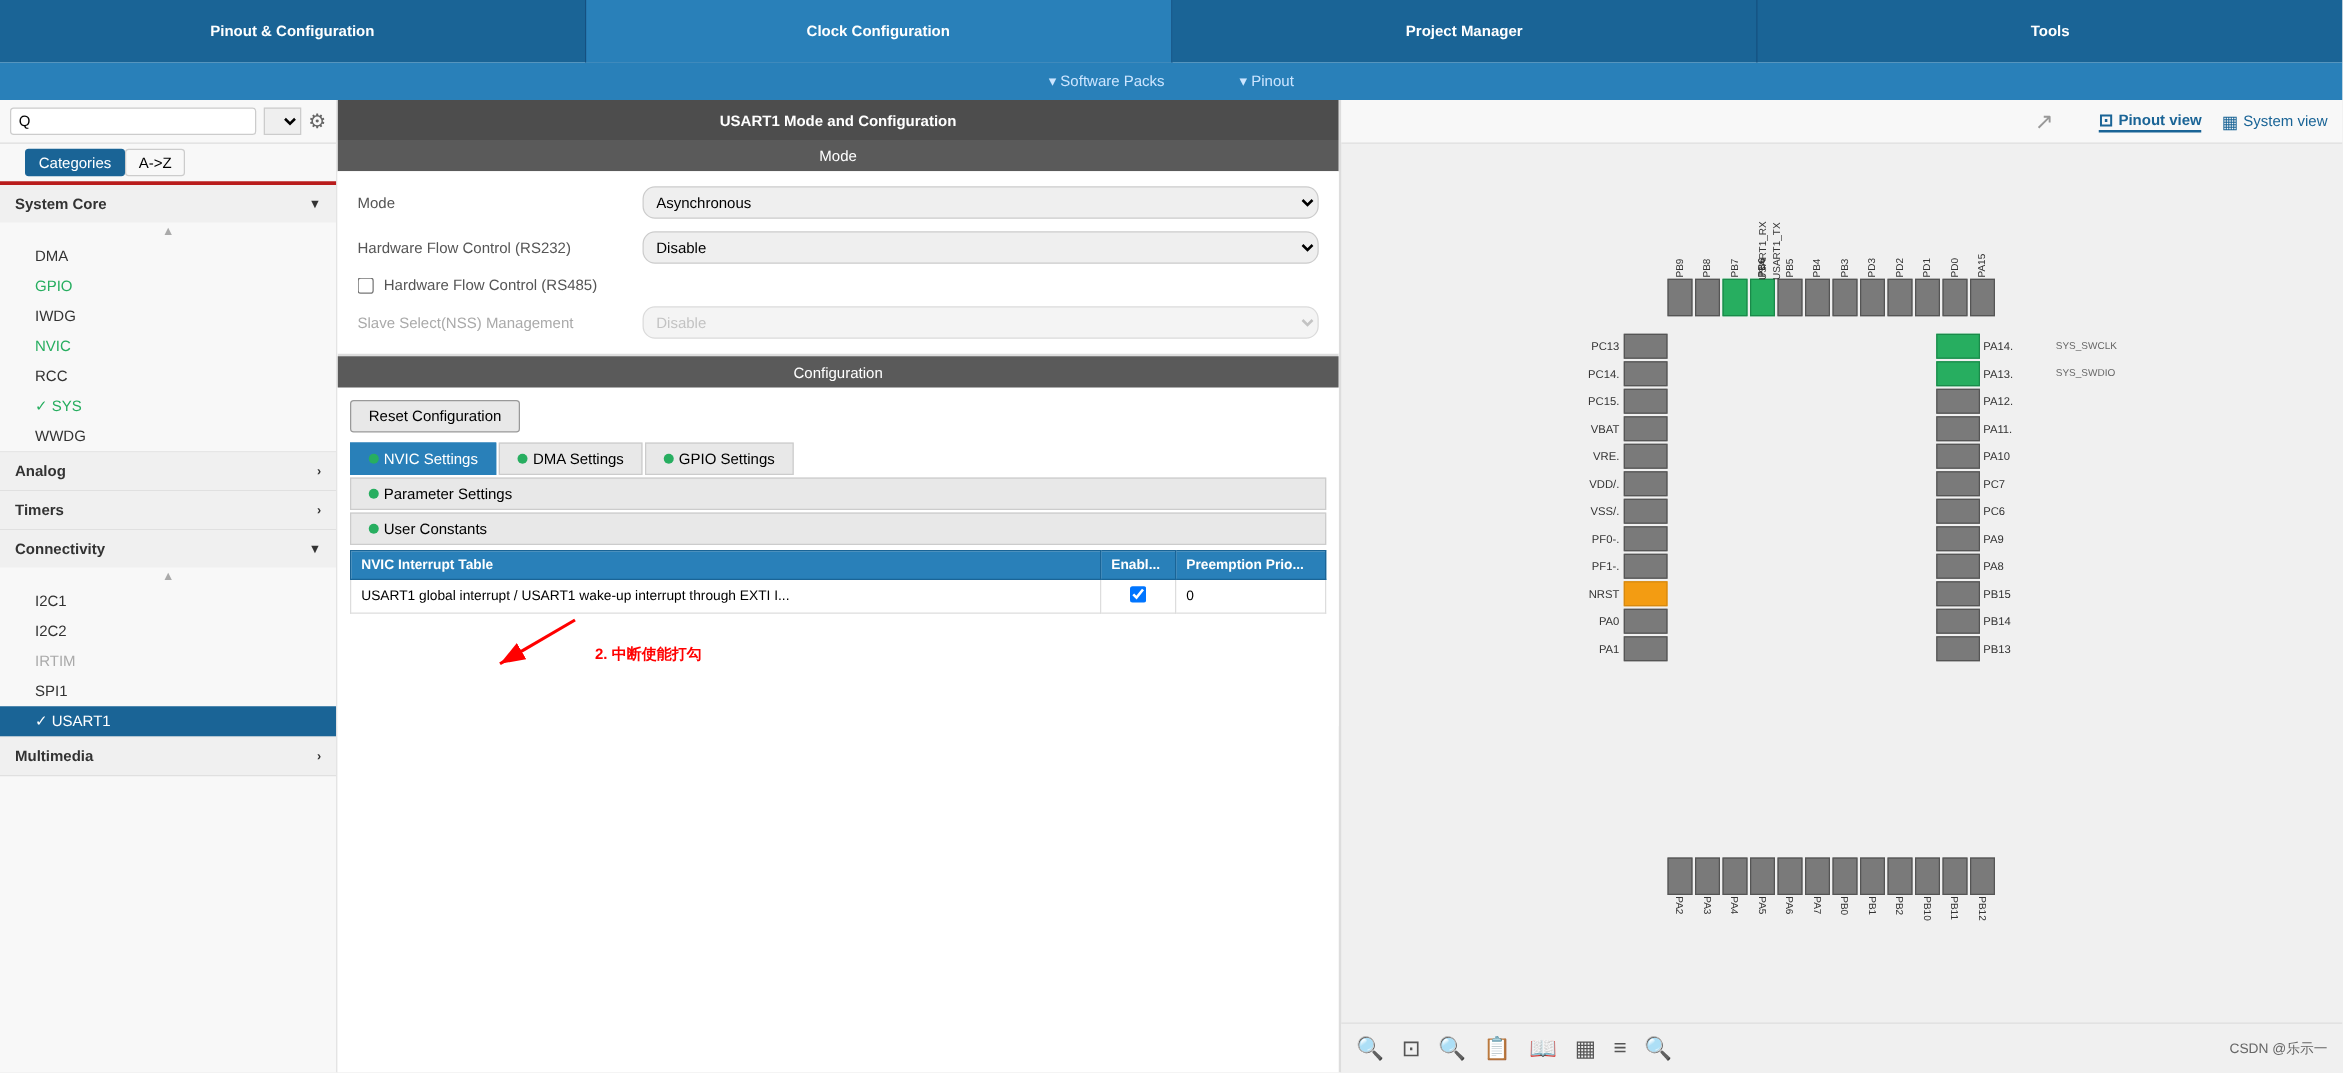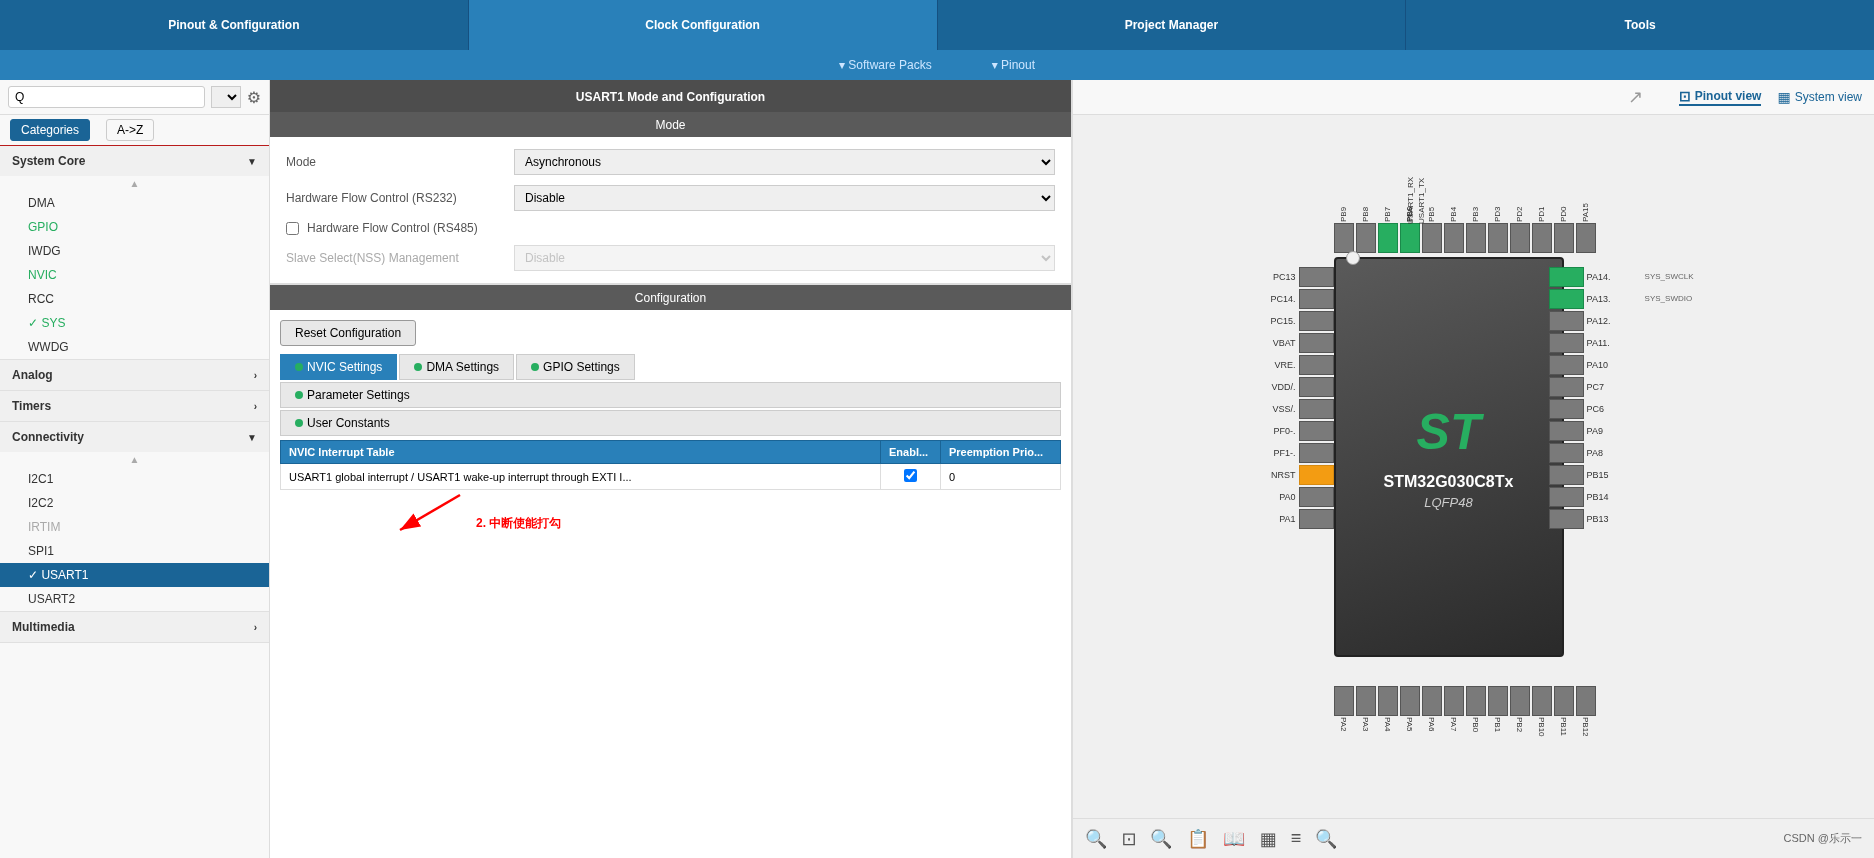--- a/index.html
+++ b/index.html
@@ -17,37 +17,37 @@
 
     
     .main-layout { display: flex; height: calc(858px - 80px); }
 
     
     .sidebar { width: 270px; background: #f8f8f8; border-right: 1px solid #ddd; display: flex; flex-direction: column; overflow: hidden; }
     .sidebar-search { display: flex; align-items: center; padding: 6px 8px; border-bottom: 1px solid #ddd; gap: 6px; }
     .sidebar-search input { flex: 1; border: 1px solid #ccc; padding: 3px 6px; border-radius: 3px; }
     .sidebar-search select { border: 1px solid #ccc; padding: 2px; }
     .sidebar-search .gear-icon { color: #666; font-size: 16px; cursor: pointer; }
-    .sidebar-tabs { display: flex; padding: 4px 10px; gap: 16px; border-bottom: 1px solid #b91c1c; }
+    .sidebar-tabs { display: flex; padding: 4px 20px; gap: 0; border-bottom: 3px solid #b91c1c; }
     .sidebar-tab { padding: 3px 10px; border: 1px solid #ccc; border-radius: 3px; cursor: pointer; font-size: 11px; }
     .sidebar-tab.active { background: #1a6496; color: white; border-color: #1a6496; }
     .sidebar-content { flex: 1; overflow-y: auto; }
     .sidebar-section { border-bottom: 1px solid #e0e0e0; }
     .sidebar-section-header { display: flex; align-items: center; justify-content: space-between; padding: 8px 12px; font-weight: bold; color: #333; cursor: pointer; background: #f0f0f0; }
     .sidebar-section-header .chevron { font-size: 10px; }
     .sidebar-item { padding: 5px 12px 5px 28px; cursor: pointer; color: #333; display: flex; align-items: center; gap: 6px; }
     .sidebar-item.active { background: #1a6496; color: white; }
     .sidebar-item.green { color: #27ae60; }
     .sidebar-item.disabled { color: #aaa; }
     .content-header { background: #4d4d4d; color: white; text-align: center; padding: 8px; font-size: 14px; font-weight: bold; }
     .mode-section-title { background: #5a5a5a; color: white; text-align: center; padding: 5px; font-size: 13px; }
     .mode-form { background: white; padding: 12px 16px; display: flex; flex-direction: column; gap: 10px; }
     .form-row { display: flex; align-items: center; gap: 8px; }
     .form-label { width: 220px; color: #555; font-size: 12px; }
-    .form-select { flex: 1; padding: 4px 6px; border: 1px solid #ccc; border-radius: 0; }
+    .form-select { flex: 1; padding: 4px 6px; border: 1px solid #ccc; border-radius: 10px; }
     .form-select.disabled { background: #f0f0f0; color: #aaa; }
     .form-checkbox-row { display: flex; align-items: center; gap: 8px; color: #555; }
 
     
     .config-section { background: white; border-top: 2px solid #ddd; }
     .config-header { background: #5a5a5a; color: white; text-align: center; padding: 5px; font-size: 13px; }
     .config-body { padding: 10px; }
     .reset-btn { padding: 5px 14px; border: 1px solid #999; background: #e8e8e8; cursor: pointer; border-radius: 3px; font-size: 12px; margin-bottom: 8px; }
     .config-tabs { display: flex; flex-wrap: wrap; gap: 2px; margin-bottom: 2px; }
     .config-tab { padding: 5px 14px; border: 1px solid #ccc; cursor: pointer; font-size: 12px; display: flex; align-items: center; gap: 4px; background: #e8e8e8; }
@@ -163,21 +163,20 @@
           <div class="sidebar-section-header">
             <span>Connectivity</span>
             <span class="chevron">▼</span>
           </div>
           <div class="scroll-indicator">▲</div>
           <div class="sidebar-item">I2C1</div>
           <div class="sidebar-item">I2C2</div>
           <div class="sidebar-item disabled">IRTIM</div>
           <div class="sidebar-item">SPI1</div>
           <div class="sidebar-item active">✓ USART1</div>
-          <div class="sidebar-item">USART2</div>
         </div>
 
         <div class="sidebar-section">
           <div class="sidebar-section-header">
             <span>Multimedia</span>
             <span class="chevron">›</span>
           </div>
         </div>
 
       </div>
@@ -361,28 +360,20 @@
               <span style="font-size:8px; writing-mode:vertical-rl; transform:rotate(180deg); color:#333; height:45px;">PA15</span>
               <div style="width:20px; height:30px; background:#7a7a7a; border:1px solid #555;"></div>
             </div>
           </div>
 
           <div style="position:absolute; top:0; left:130px; display:flex; gap:2px;">
             <span style="font-size:8px; writing-mode:vertical-rl; transform:rotate(180deg); color:#333; margin-left:22px;">USART1_RX</span>
             <span style="font-size:8px; writing-mode:vertical-rl; transform:rotate(180deg); color:#333; margin-left:0px;">USART1_TX</span>
           </div>
 
-          <div style="position:absolute; top:80px; left:80px; width:230px; height:400px; background:linear-gradient(160deg, #5a5a5a, #2a2a2a); border:2px solid #222; border-radius:4px; display:flex; flex-direction:column; align-items:center; justify-content:center;">
-
-            <div style="position:absolute; top:-8px; left:10px; width:14px; height:14px; border-radius:50%; background:#f0f0f0; border:1px solid #999;"></div>
-
-            <div style="font-size:50px; color:#27ae60; font-weight:900; font-style:italic; margin-bottom:12px; font-family:Arial;">ST</div>
-            <div style="font-size:16px; font-weight:bold; color:white; text-align:center;">STM32G030C8Tx</div>
-            <div style="font-size:13px; color:#ccc; text-align:center; margin-top:4px; font-style:italic;">LQFP48</div>
-          </div>
 
           <div style="position:absolute; top:90px; left:0; display:flex; flex-direction:column; gap:2px;">
             <div style="display:flex; align-items:center; gap:3px;">
               <span style="font-size:9px; color:#333; width:42px; text-align:right;">PC13</span>
               <div style="width:35px; height:20px; background:#7a7a7a; border:1px solid #555;"></div>
             </div>
             <div style="display:flex; align-items:center; gap:3px;">
               <span style="font-size:9px; color:#333; width:42px; text-align:right;">PC14.</span>
               <div style="width:35px; height:20px; background:#7a7a7a; border:1px solid #555;"></div>
             </div>

